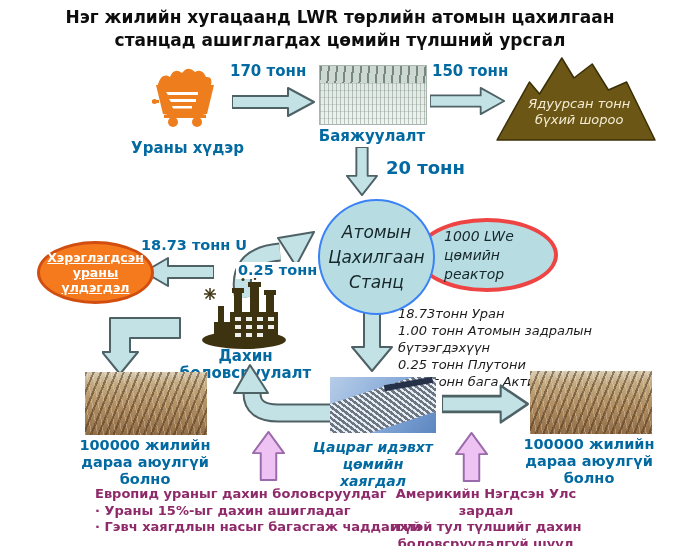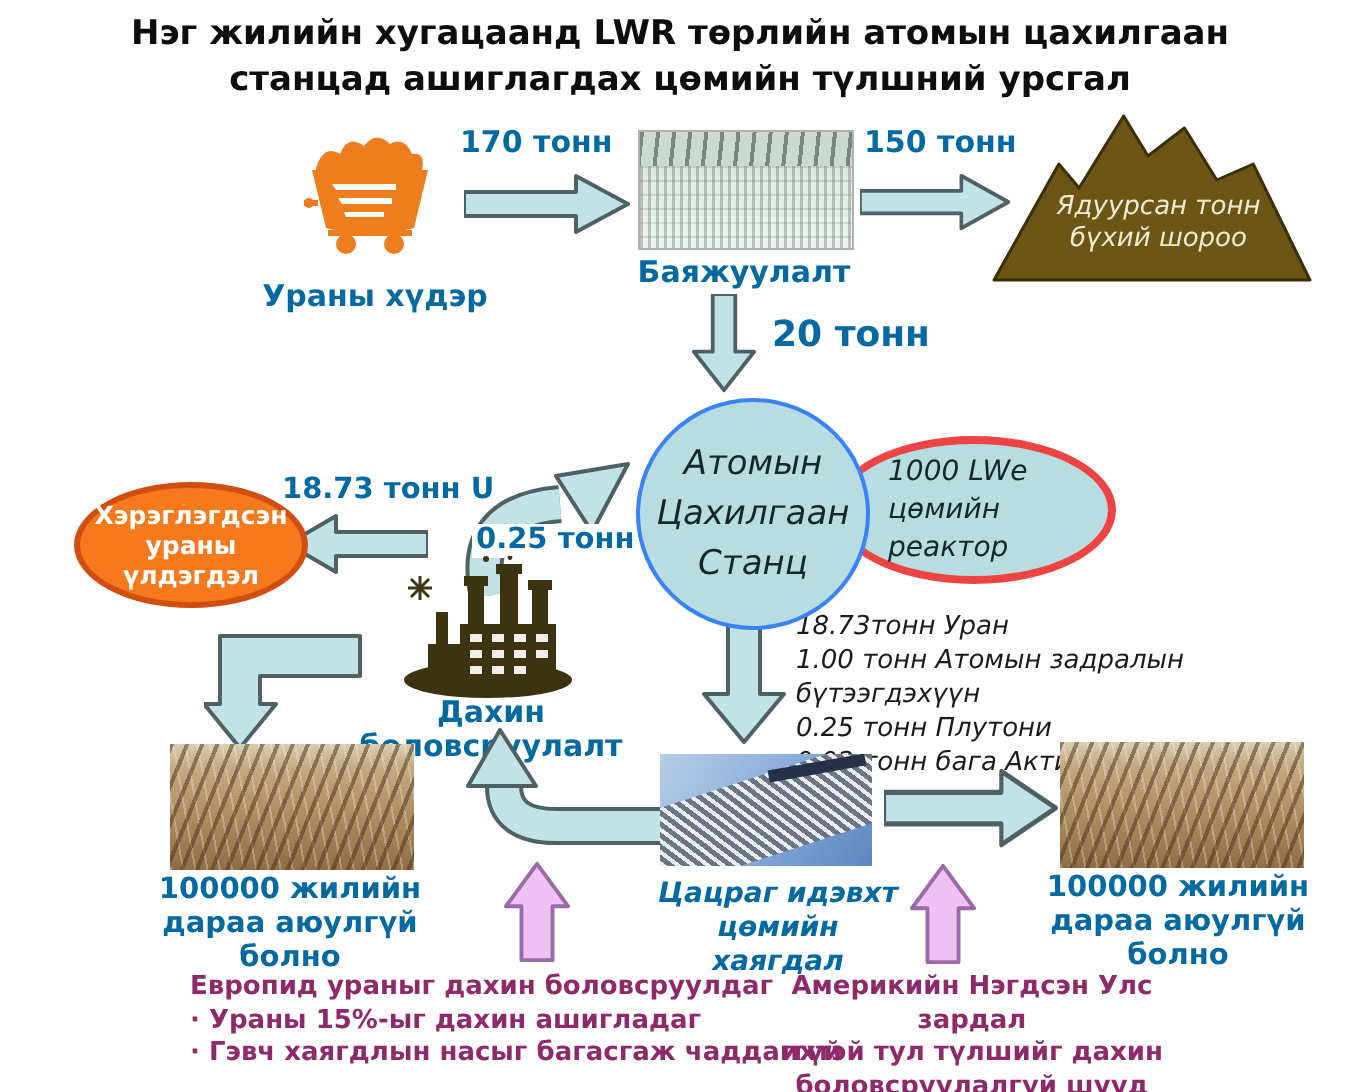--- a/index.html
+++ b/index.html
@@ -3,21 +3,21 @@
 <meta charset="utf-8">
 <style>
   html,body{margin:0;padding:0;background:#fff;}
   #stage{
     position:relative;width:680px;height:546px;background:#ffffff;overflow:hidden;
     font-family:"DejaVu Sans",sans-serif;color:#161616;
   }
   .abs{position:absolute;}
   .lbl{position:absolute;font-weight:bold;color:#0369a1;line-height:1.15;}
   .center{text-align:center;}
-  .ital{font-style:italic;margin-left:16px;}
+  .ital{font-style:italic;}
   
   .title{top:6px;left:0;right:0;text-align:center;font-size:17px;font-weight:bold;line-height:1.35;color:#0d0d0d;}
   
   .photo{position:absolute;overflow:hidden;border:1px solid #aab5ad;}
   .enrich{background:linear-gradient(180deg,#8fa29b 0%,#b9c8c2 16%,#dfe8e3 30%,#f0f4f0 100%);}
   .enrich::before{content:"";position:absolute;left:0;right:0;top:0;height:30%;
     background:repeating-linear-gradient(96deg,#77897f 0 2px,#cdd8d2 2px 8px);}
   .enrich::after{content:"";position:absolute;left:0;right:0;top:30%;bottom:0;
     background:repeating-linear-gradient(90deg,rgba(118,134,126,.45) 0 1.5px,rgba(255,255,255,0) 1.5px 4px),
                repeating-linear-gradient(180deg,rgba(118,134,126,.25) 0 1px,transparent 1px 7px);}
@@ -34,21 +34,21 @@
     background:#b7dde3;border:2px solid #3b82f6;z-index:5;
     display:flex;flex-direction:column;align-items:center;justify-content:center;
     font-style:italic;font-size:17px;line-height:25px;color:#15272a;font-weight:500;text-align:center;}
   .reactor-ellipse{left:416px;top:218px;width:142px;height:74px;border-radius:50%;
     background:#b7dde3;border:4px solid #ef4444;z-index:2;
     display:flex;flex-direction:column;justify-content:center;padding-left:24px;box-sizing:border-box;
     font-style:italic;font-size:14px;line-height:19px;color:#15272a;}
   .spent-ellipse{left:37px;top:241px;width:117px;height:63px;border-radius:50%;
     background:#f5791d;border:3px solid #d14d10;box-sizing:border-box;
     display:flex;flex-direction:column;align-items:center;justify-content:center;
-    font-weight:bold;font-size:12.5px;line-height:15px;color:#ffffff;text-align:center;}
+    font-weight:bold;font-size:12.5px;line-height:15px;color:#ffffff;text-align:center;text-decoration:underline;}
   .mountain-text{position:absolute;left:8%;right:4%;top:44px;text-align:center;
     font-style:italic;font-size:13px;line-height:16px;color:#f3ecd2;}
   
   .note{position:absolute;font-weight:bold;font-size:13px;line-height:16.5px;color:#8e2a6a;}
   
   .outputs{position:absolute;left:398px;top:305px;font-style:italic;font-size:13px;line-height:17px;color:#1b1b1b;}
   svg{display:block;}
 </style>
 </head>
 <body>

